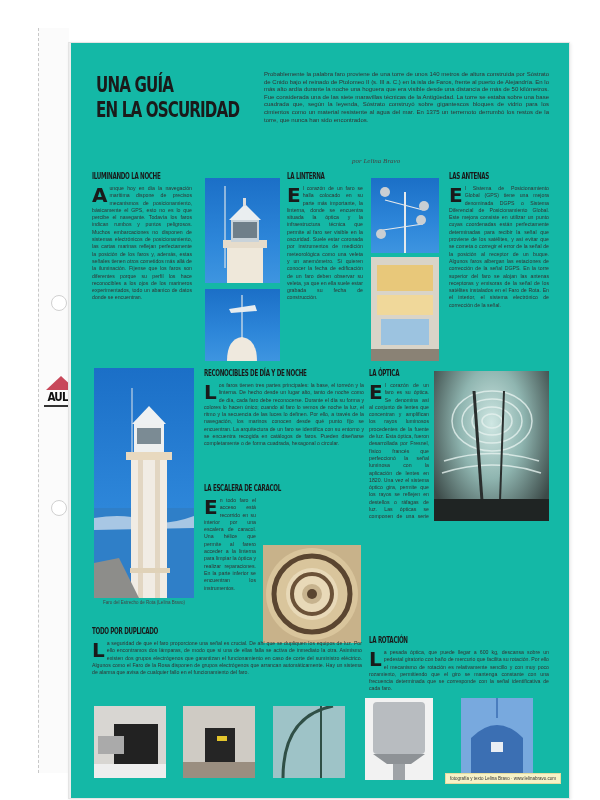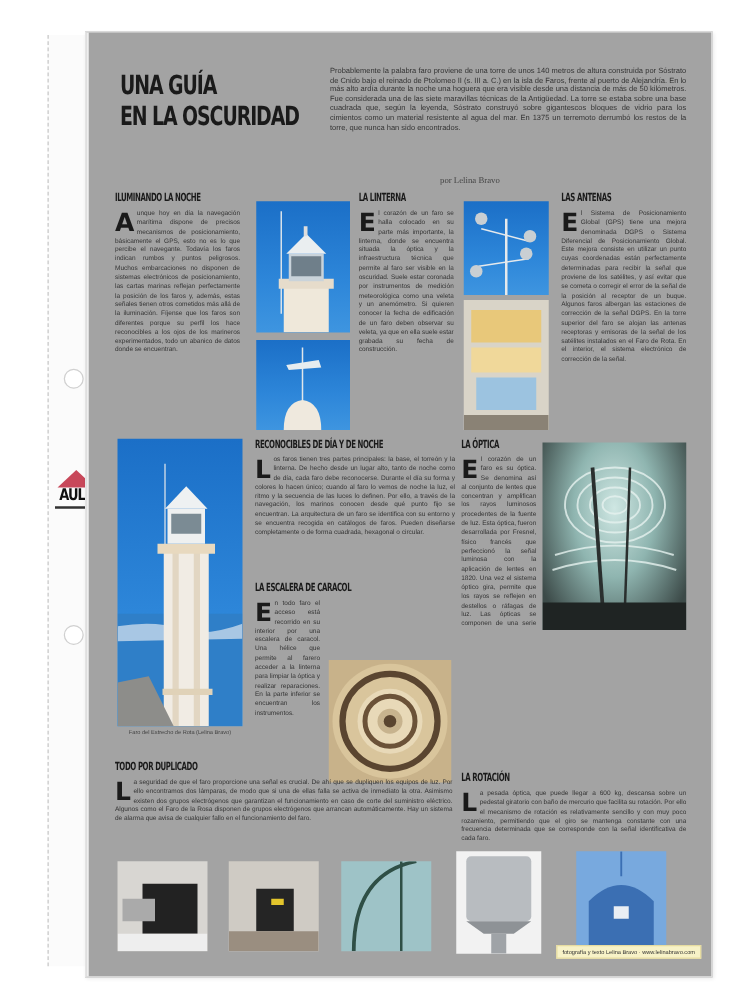--- a/index.html
+++ b/index.html
@@ -6,34 +6,34 @@
   body {
     width:600px; height:800px; background:#ffffff; position:relative; overflow:hidden;
     font-family:"Liberation Sans", sans-serif; color:#222;
   }
   .binder-strip {
     position:absolute; left:38px; top:28px; width:30px; height:745px;
     border-left:1px dashed #c8c8c8; background:#fbfbfb;
   }
   .hole { position:absolute; width:14px; height:14px; border-radius:50%; border:1px solid #d0d0d0; background:#fff; left:51px; }
   .page {
-    position:absolute; left:68px; top:25px; width:500px; height:755px; background:#a3a3a3;
+    position:absolute; left:68px; top:42px; width:500px; height:755px; background:#14b8a6;
     border:1px solid #e4e4e4; box-shadow:1px 1px 3px rgba(0,0,0,0.08);
   }
   .page::before { content:""; position:absolute; left:0; top:0; width:2px; height:100%; background:#eee; }
   .title {
     position:absolute; left:27px; top:30px; font-family:"DejaVu Sans", sans-serif; font-weight:bold;
     font-size:21px; line-height:25px; letter-spacing:-1.2px; transform:scaleX(0.72); transform-origin:left top;
     color:#1a1a1a; white-space:nowrap; text-transform:uppercase;
   }
   .intro {
     position:absolute; left:195px; top:28px; width:285px; font-size:6px; line-height:7.6px; color:#333;
     text-align:justify;
   }
-  .byline { position:absolute; left:283px; top:114px; font-family:"Liberation Serif", serif; font-size:7px; color:#444; }
+  .byline { position:absolute; left:283px; top:114px; font-family:"Liberation Serif", serif; font-style:italic; font-size:7px; color:#444; }
   .sec-title {
     position:absolute; font-family:"DejaVu Sans", sans-serif; font-weight:bold; font-size:9px;
     letter-spacing:-0.5px; transform:scaleX(0.62); transform-origin:left top; white-space:nowrap; color:#1a1a1a;
     text-transform:uppercase;
   }
   .body-text {
     position:absolute; font-size:5.2px; line-height:7.3px; color:#333; text-align:justify; overflow:hidden;
   }
   .drop { float:left; font-family:"DejaVu Sans", sans-serif; font-weight:bold; font-size:20px; line-height:18px; margin:1px 2px 0 0; color:#1a1a1a; }
   .photo { position:absolute; overflow:hidden; }

